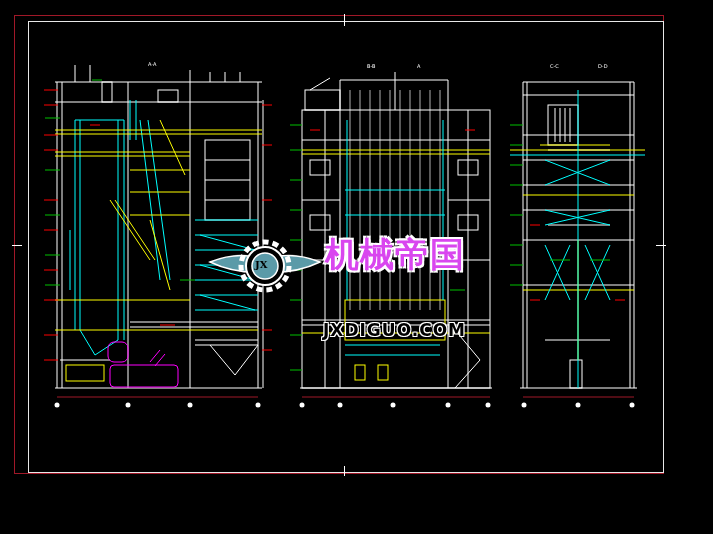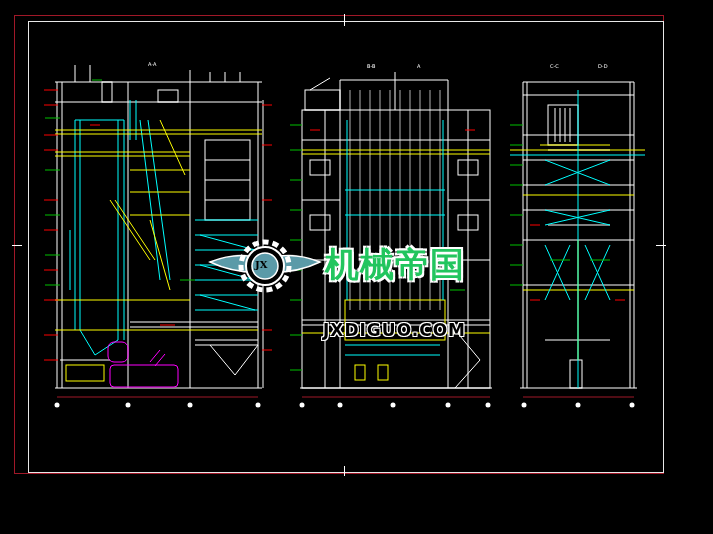--- a/index.html
+++ b/index.html
@@ -3,21 +3,21 @@
 <meta charset="utf-8">
 <style>
   html,body{margin:0;padding:0;background:#000;}
   body{width:713px;height:534px;position:relative;overflow:hidden;font-family:"DejaVu Sans",sans-serif;}
   .abs{position:absolute;}
   #outer-frame{left:14px;top:15px;width:650px;height:459px;border:1px solid #a01828;box-sizing:border-box;}
   #inner-frame{left:28px;top:21px;width:636px;height:452px;border:1px solid #e8e8e8;box-sizing:border-box;}
   .tick{position:absolute;background:#fff;}
   svg{position:absolute;left:0;top:0;}
   .watermark{position:absolute;left:205px;top:232px;width:300px;height:66px;}
-  .wm-title{position:absolute;left:120px;top:10px;font-size:34px;font-weight:bold;color:#22c55e;letter-spacing:1px;
+  .wm-title{position:absolute;left:120px;top:0;font-size:34px;font-weight:bold;color:#d946ef;letter-spacing:1px;
     text-shadow:-2px -2px 0 #fff,2px -2px 0 #fff,-2px 2px 0 #fff,2px 2px 0 #fff,0 0 3px #000;}
   .wm-url{position:absolute;left:118px;top:44px;font-size:17px;font-weight:bold;color:#000;letter-spacing:1px;
     text-shadow:-1px -1px 0 #fff,1px -1px 0 #fff,-1px 1px 0 #fff,1px 1px 0 #fff;margin-top:44px;}
   .view-label{position:absolute;font-size:5px;color:#fff;}
 </style>
 </head>
 <body>
 
 <div id="outer-frame" class="abs"></div>
 <div id="inner-frame" class="abs"></div>

